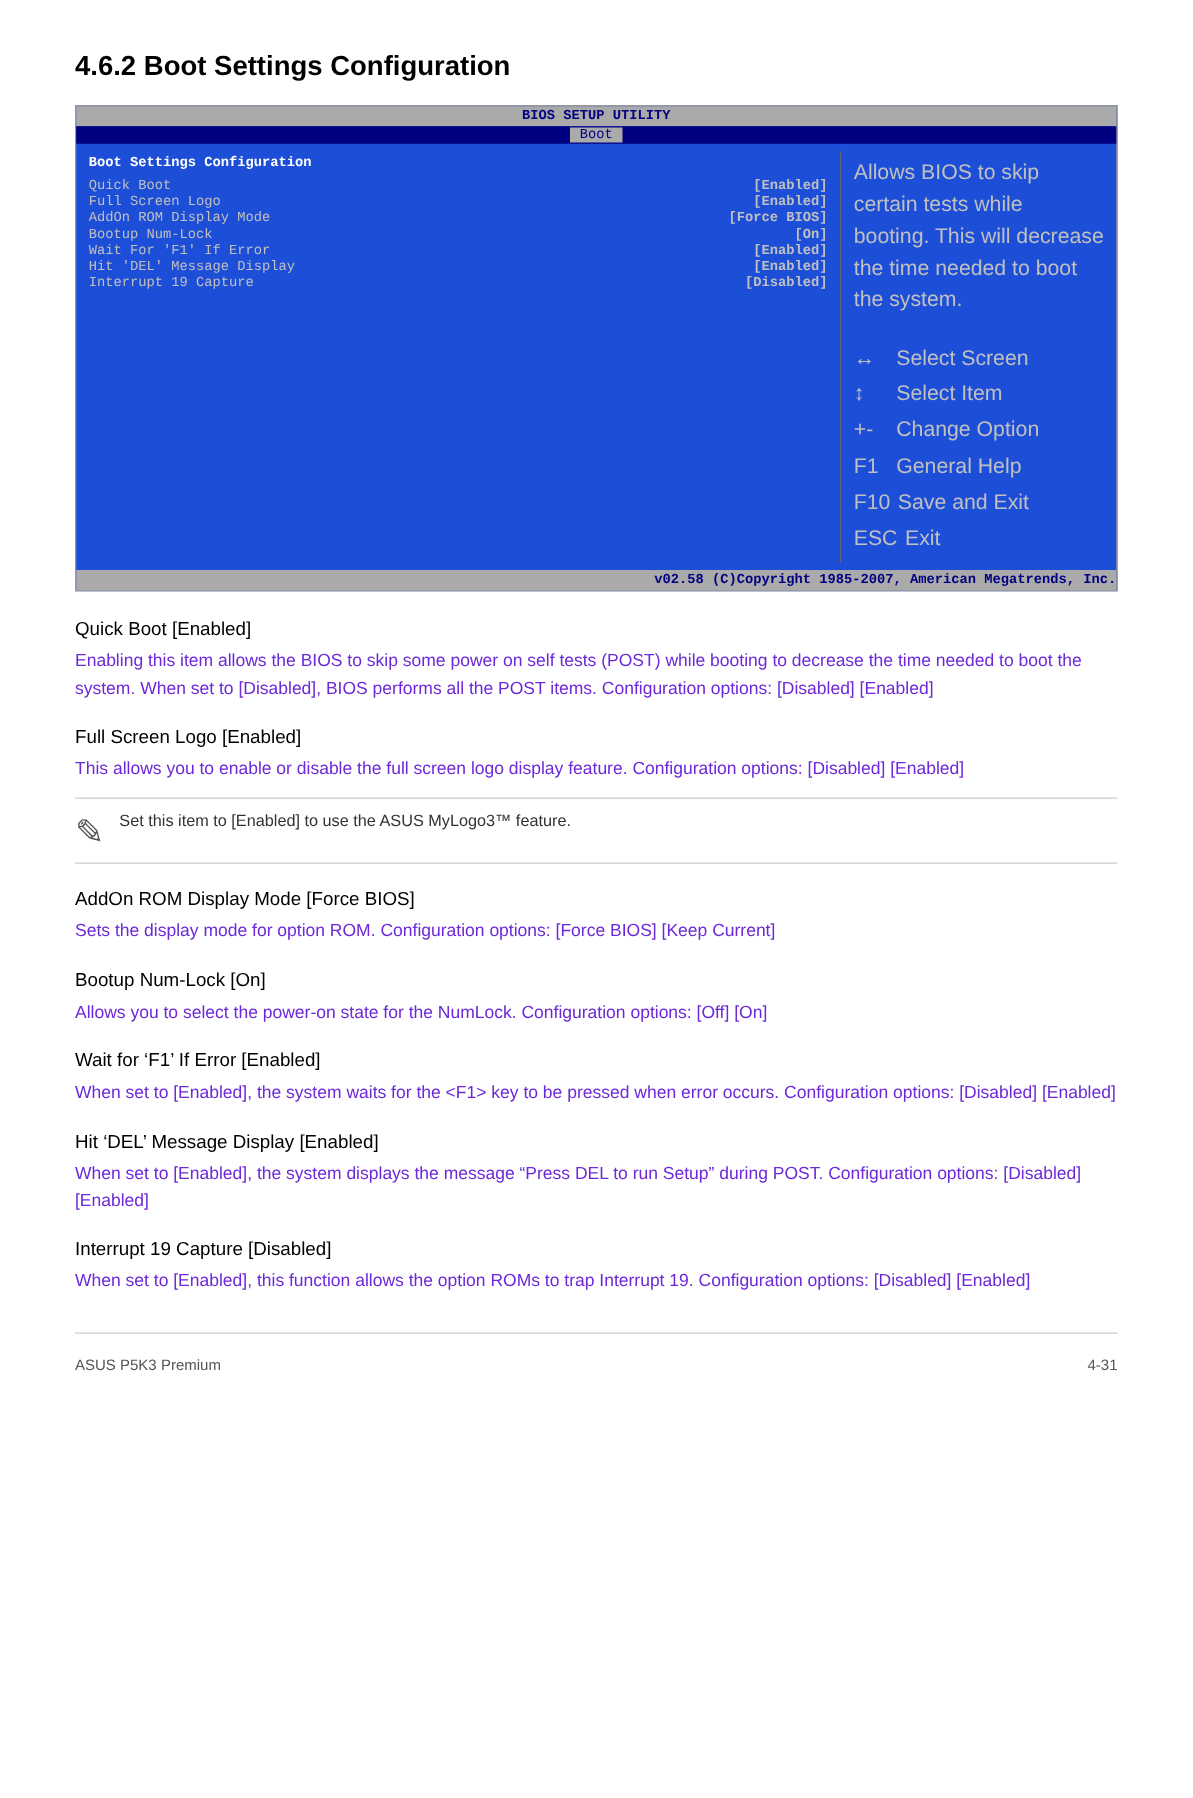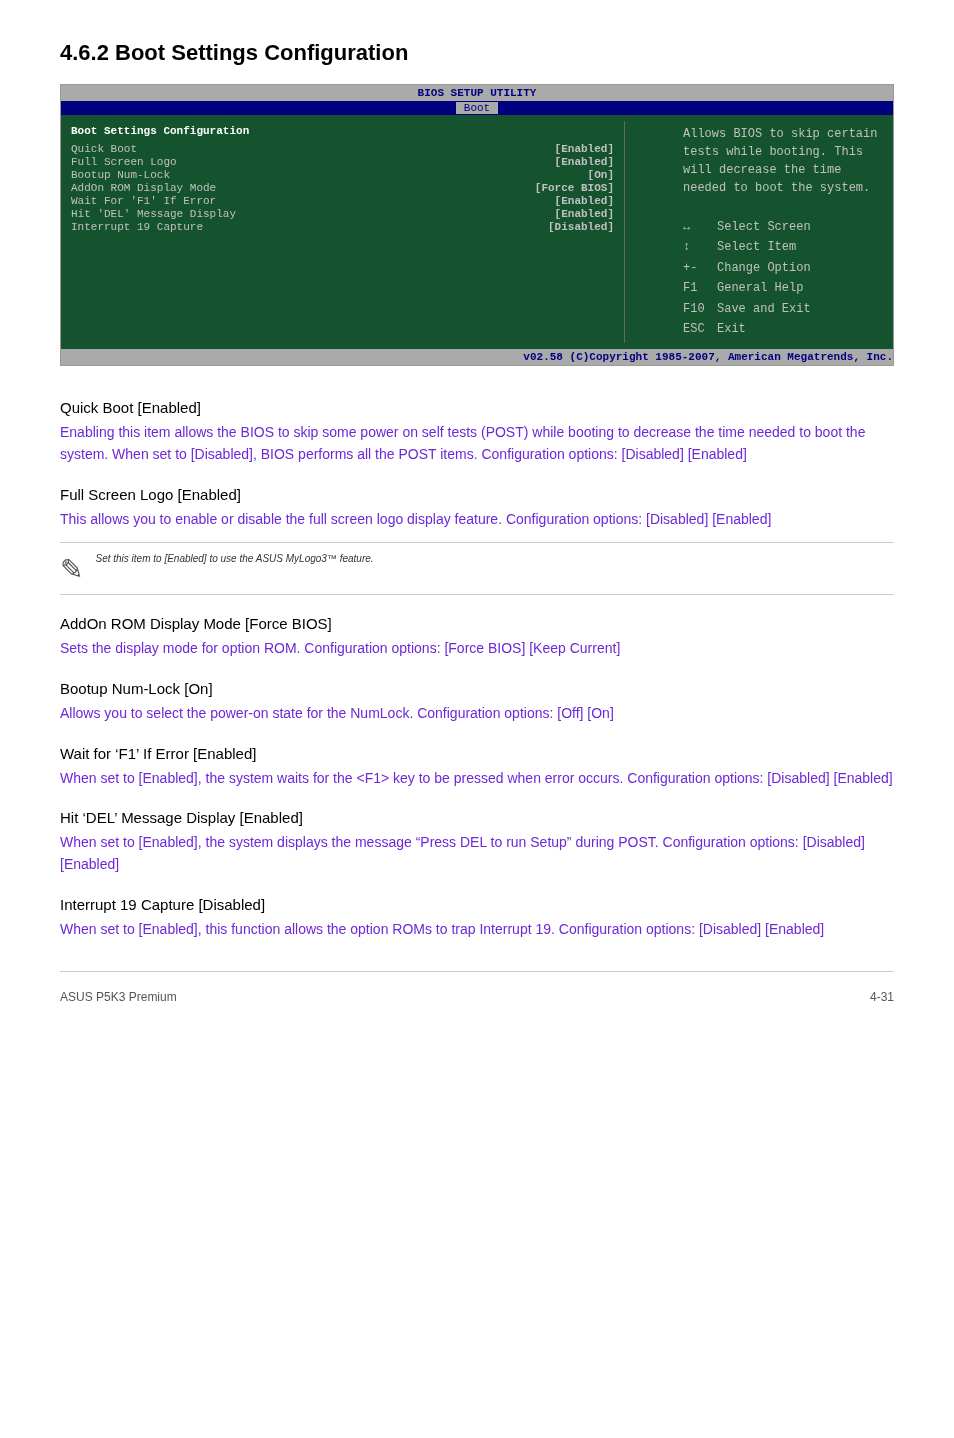--- a/index.html
+++ b/index.html
@@ -16,25 +16,25 @@
     
     .page-title {
       font-size: 22px;
       font-weight: bold;
       margin-bottom: 18px;
     }
 
     
     .bios-box {
       border: 1px solid #999;
-      background: #14532d;
-      color: #c0c0c0;
-      font-family: 'Courier New', Courier, monospace;
-      font-size: 11px;
-      margin-bottom: 33px;
+      background: #1d4ed8;
+      color: #c0c0c0;
+      font-family: 'Courier New', Courier, monospace;
+      font-size: 11px;
+      margin-bottom: 22px;
       width: 100%;
     }
     .bios-header {
       background: #aaaaaa;
       color: #000080;
       text-align: center;
       padding: 2px 0;
       font-family: 'Courier New', Courier, monospace;
       font-size: 11px;
       font-weight: bold;
@@ -48,32 +48,31 @@
       font-size: 11px;
     }
     .bios-header-sub span {
       background: #aaaaaa;
       color: #000080;
       padding: 0 8px;
     }
     .bios-body {
       display: flex;
       padding: 6px 0 6px 0;
-      gap: 48px;
     }
     .bios-left {
       flex: 1;
       padding: 4px 10px;
       border-right: 1px solid #666;
     }
     .bios-right {
       width: 220px;
       padding: 4px 10px;
-      font-family: Liberation Mono, monospace;
-      font-size: 12px;
+      font-family: Liberation Sans, sans-serif;
+      font-size: 17px;
       color: #c0c0c0;
     }
     .bios-section-title {
       color: #ffffff;
       font-weight: bold;
       margin-bottom: 6px;
     }
     .bios-item {
       display: flex;
       justify-content: space-between;
@@ -132,24 +131,23 @@
       margin: 12px 0;
       gap: 12px;
     }
     .note-icon {
       font-size: 28px;
       color: #555;
       flex-shrink: 0;
       margin-top: 2px;
     }
     .note-text {
-      font-size: 10px;
+      font-size: 13px;
       color: #333;
       line-height: 1.5;
-      font-style: italic;
     }
 
     
     .page-footer {
       display: flex;
       justify-content: space-between;
       align-items: center;
       border-top: 1px solid #ccc;
       margin-top: 30px;
       padding-top: 18px;
@@ -173,26 +171,26 @@
       <div id="bios-items-container">
           <div class="bios-item">
             <span class="bios-item-label">Quick Boot</span>
             <span class="bios-item-value">[Enabled]</span>
           </div>
           <div class="bios-item">
             <span class="bios-item-label">Full Screen Logo</span>
             <span class="bios-item-value">[Enabled]</span>
           </div>
           <div class="bios-item">
+            <span class="bios-item-label">AddOn ROM Display Mode</span>
+            <span class="bios-item-value">[Force BIOS]</span>
+          </div>
+          <div class="bios-item">
             <span class="bios-item-label">Bootup Num-Lock</span>
             <span class="bios-item-value">[On]</span>
-          </div>
-          <div class="bios-item">
-            <span class="bios-item-label">AddOn ROM Display Mode</span>
-            <span class="bios-item-value">[Force BIOS]</span>
           </div>
           <div class="bios-item">
             <span class="bios-item-label">Wait For 'F1' If Error</span>
             <span class="bios-item-value">[Enabled]</span>
           </div>
           <div class="bios-item">
             <span class="bios-item-label">Hit 'DEL' Message Display</span>
             <span class="bios-item-value">[Enabled]</span>
           </div>
           <div class="bios-item">

